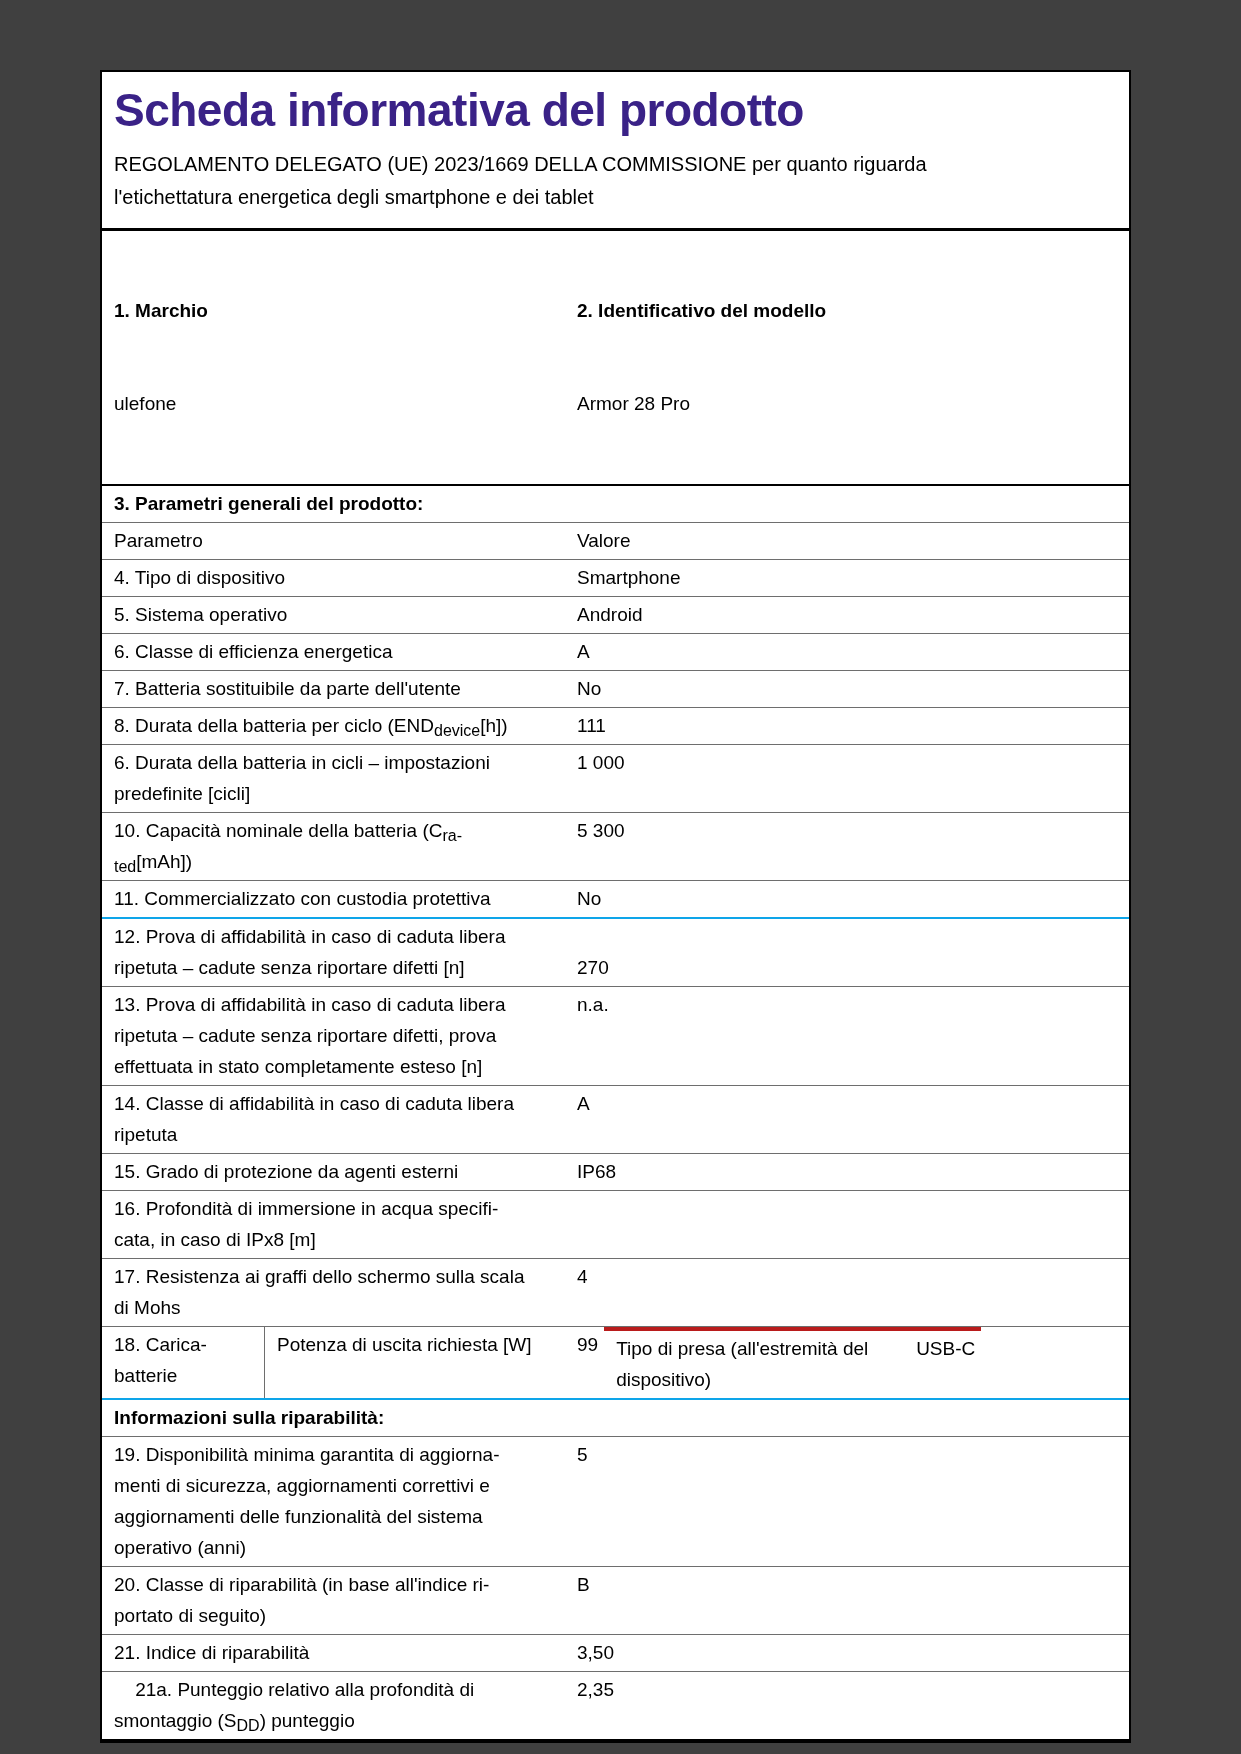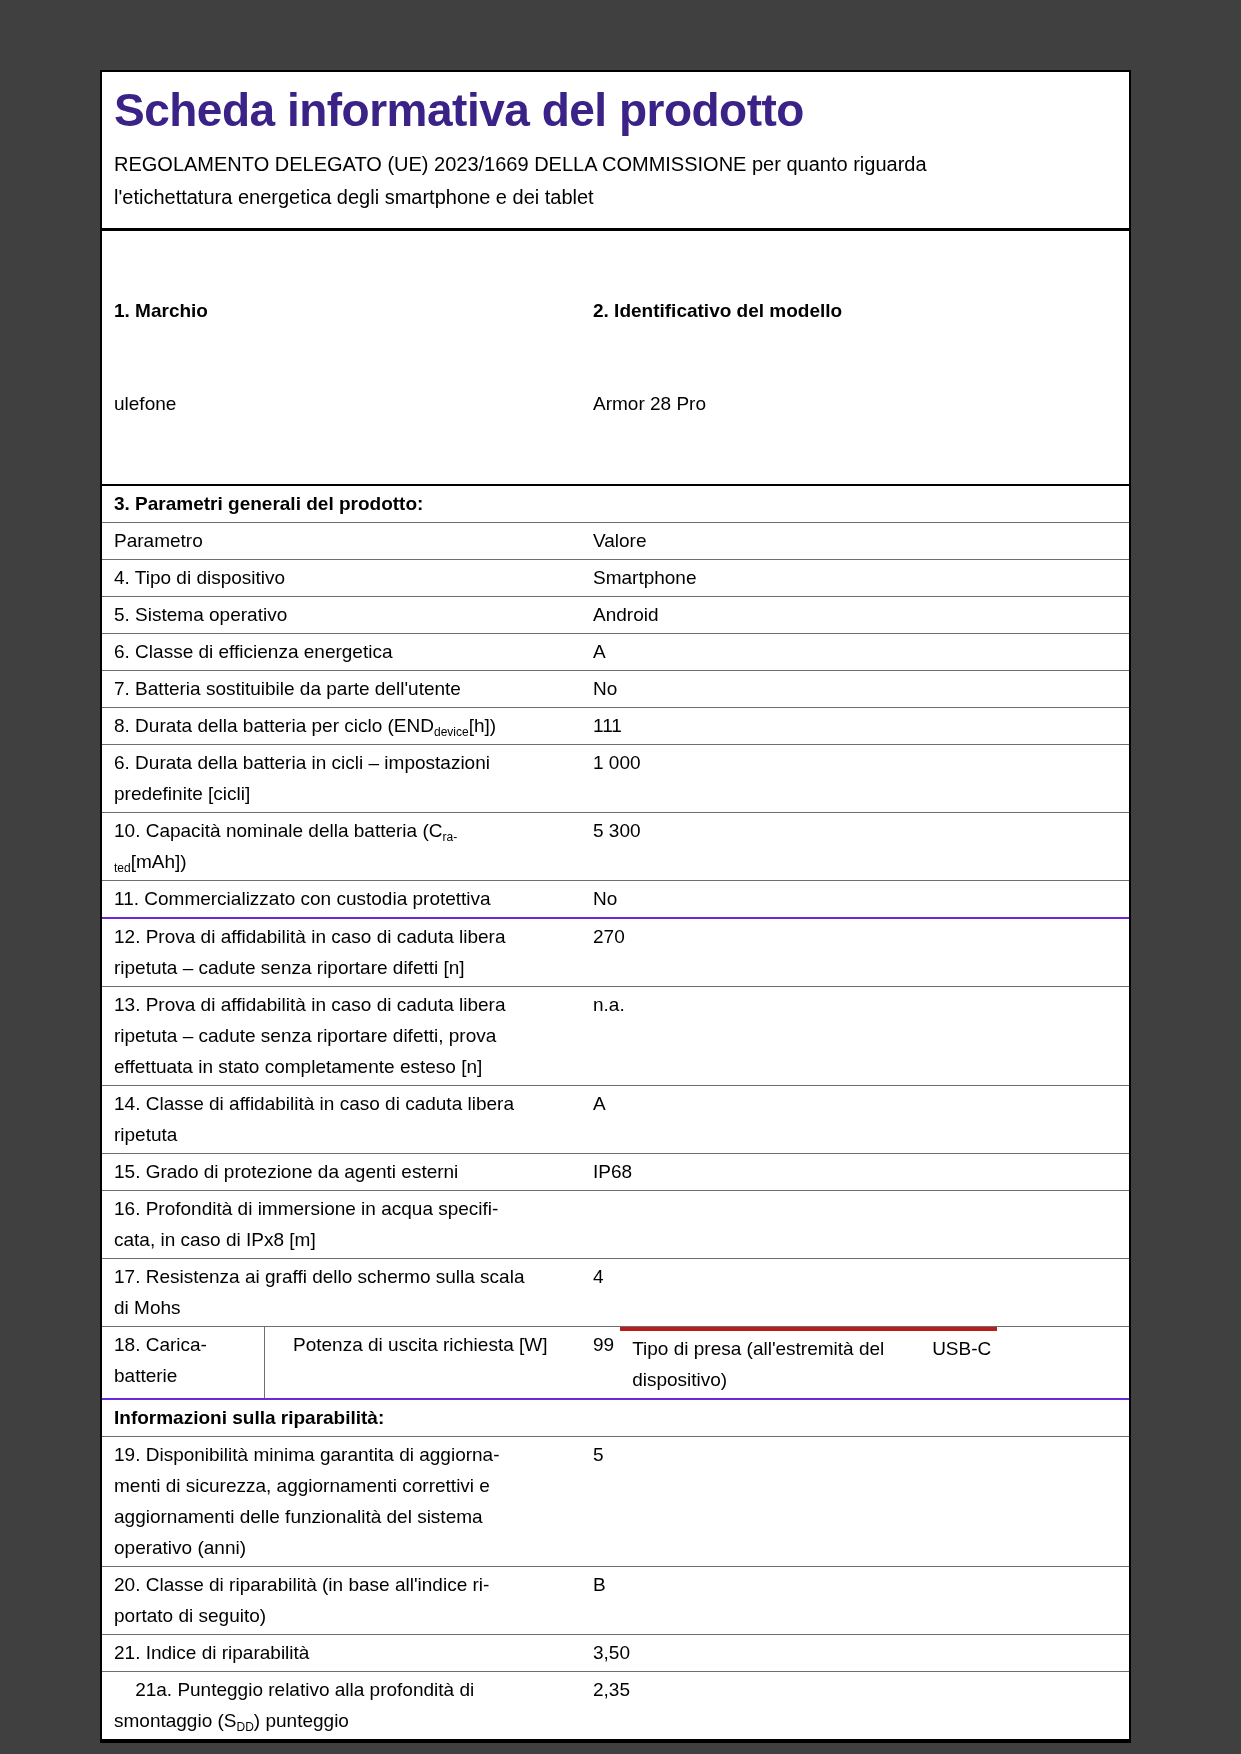--- a/index.html
+++ b/index.html
@@ -21,37 +21,37 @@
   .doc-title {
     font-size: 46px; font-weight: bold; color: #3A2287;
     line-height: 56px; margin: 2px 0 10px 0;
     letter-spacing: -0.5px;
   }
   .reg-text {
     font-size: 20px; line-height: 33px; color: #000000;
     white-space: pre-wrap;
   }
   .tbl { border-top: 3px solid #000000; border-bottom: 2px solid #000000; }
-  .row { display: flex; align-items: stretch; gap: 16px; }
+  .row { display: flex; align-items: stretch; }
   .row + .row { border-top: 1px solid #6e6e6e; }
   .row.brandrow { border-bottom: 2px solid #000000; }
   .row.brandrow + .row { border-top: none; }
-  .row.hline { border-top: 2px solid #6d28d9; }
+  .row.hline { border-top: 2px solid #0ea5e9; align-items: flex-end; }
   .cell {
     font-size: 19px; line-height: 31px;
     padding: 2px 6px 3px 12px;
     white-space: pre-wrap;
     vertical-align: top;
   }
   .label-col { width: 463px; flex: 0 0 463px; }
   .value-col { flex: 1 1 auto; }
   .full-col { flex: 1 1 auto; }
   .b { font-weight: bold; }
   .section .cell { font-weight: bold; }
-  sub { font-size: 12px; line-height: 0; vertical-align: -4px; }
+  sub { font-size: 16px; line-height: 0; vertical-align: -4px; }
   
   .charger-col {
     width: 163px; flex: 0 0 163px;
     border-right: 1px solid #6e6e6e;
   }
   .charger-right { flex: 1 1 auto; display: flex; }
   .subrow { display: flex; align-items: stretch; }
   .subrow + .subrow { border-top: 4px solid #b91c1c; }
   .sub-label { width: 300px; flex: 0 0 300px; }
   .sub-value { flex: 1 1 auto; }

